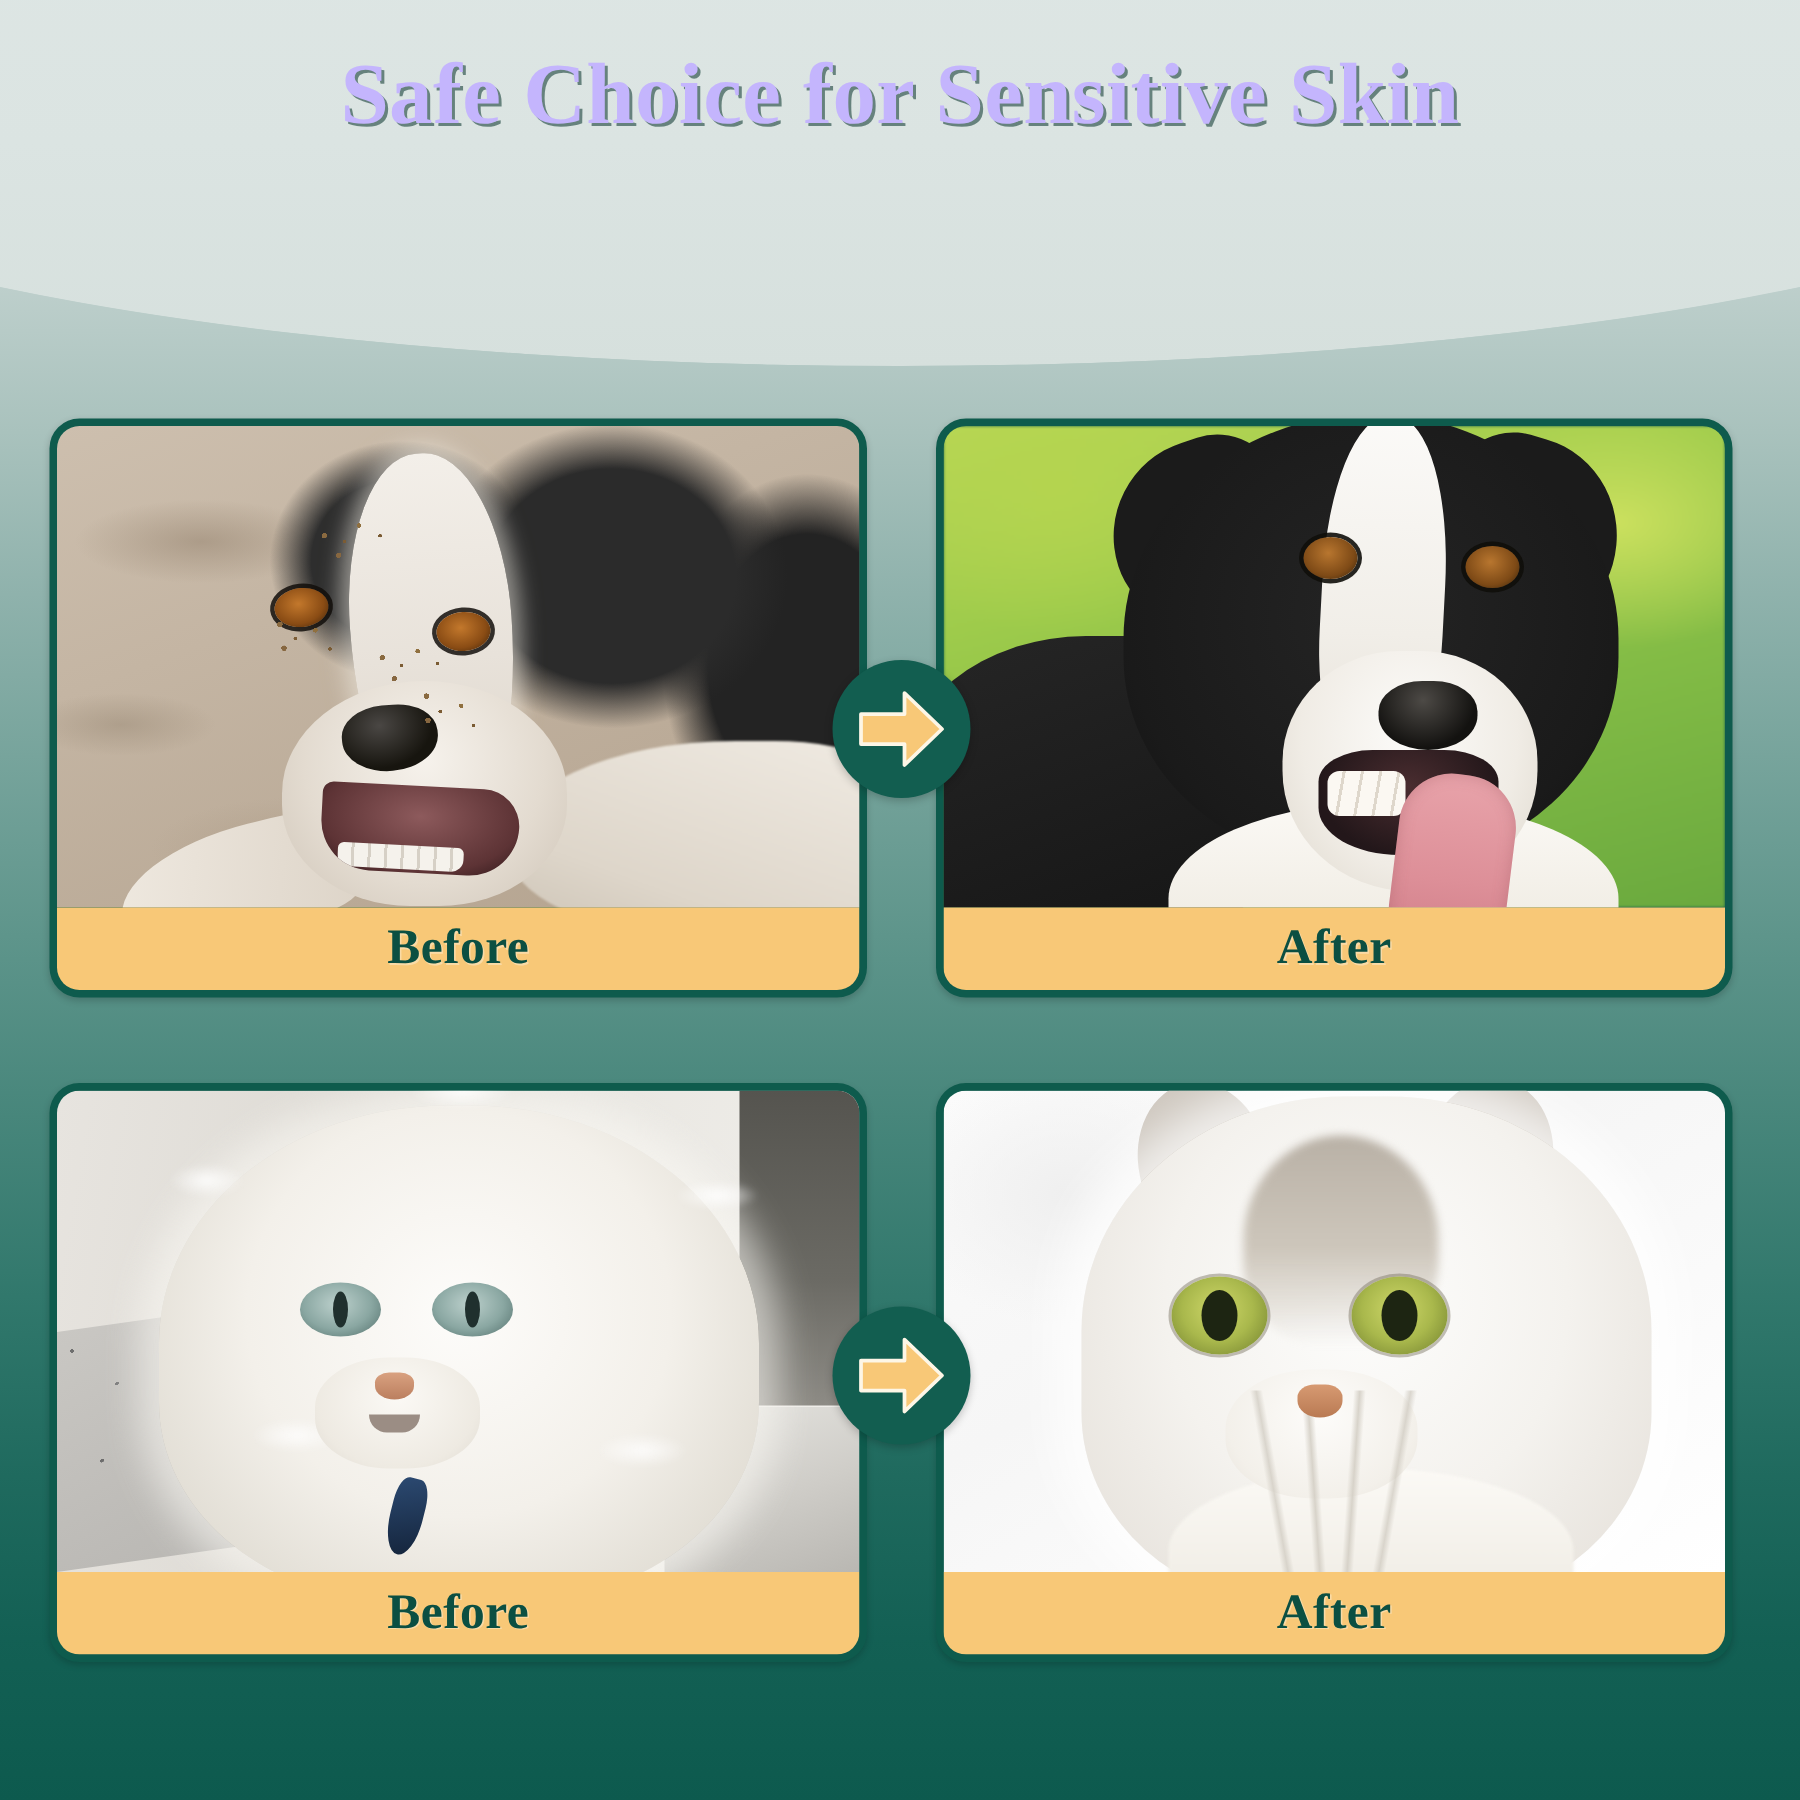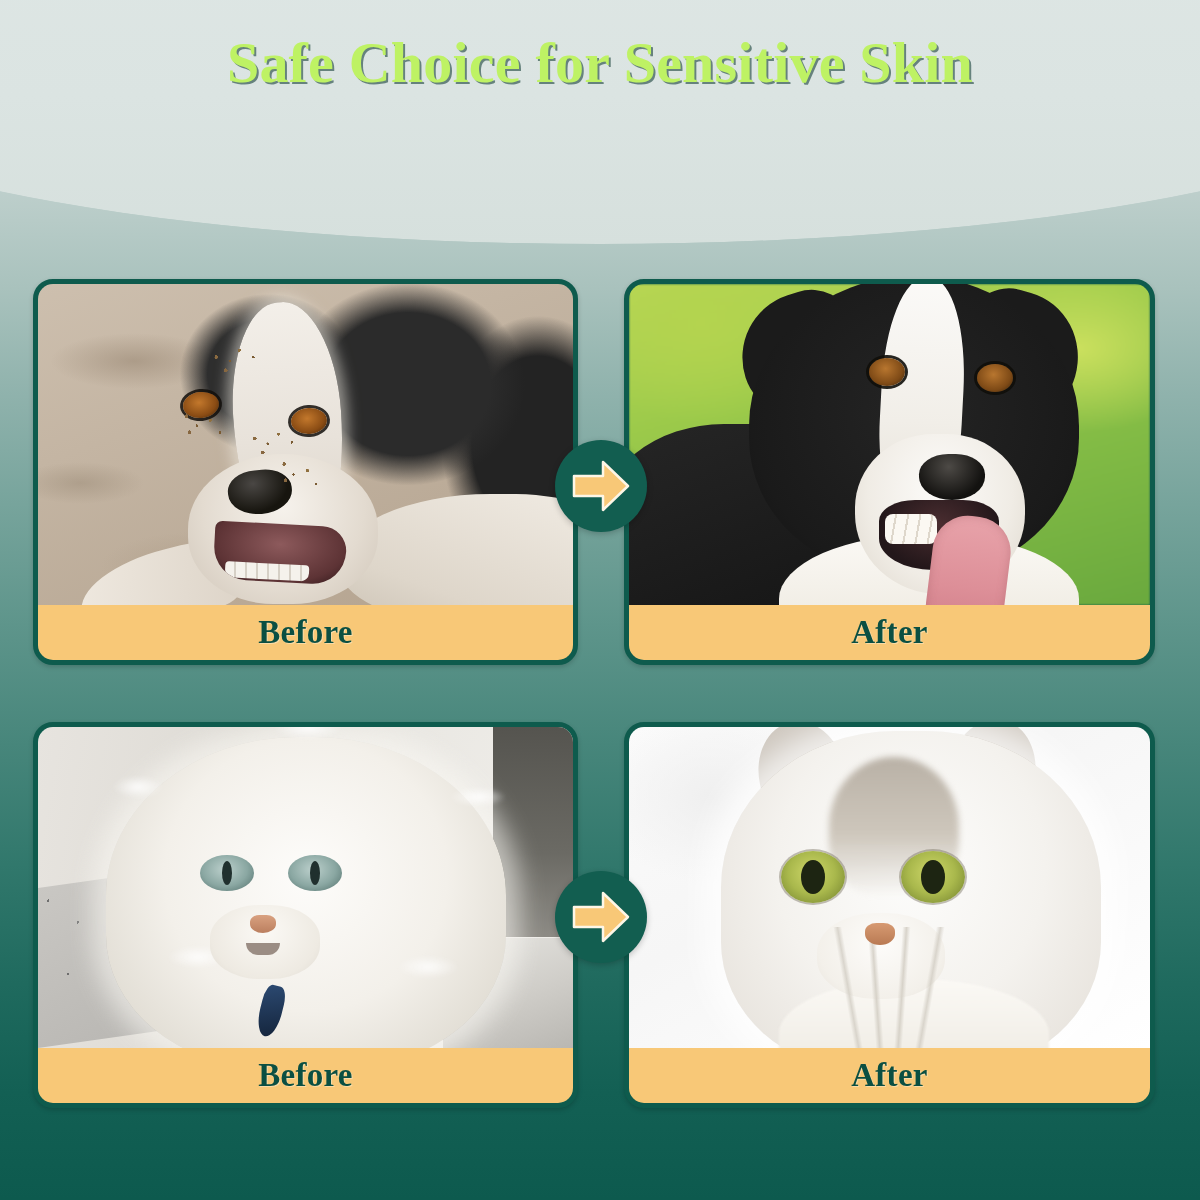--- a/index.html
+++ b/index.html
@@ -66,21 +66,21 @@
     border-radius:50%;
     background:linear-gradient(180deg,#dfe7e5 0%, #dbe4e2 60%, #d6e0dd 100%);
     -webkit-clip-path: ellipse(860px 186px at 862px 186px);
     clip-path: ellipse(860px 186px at 862px 186px);
   }
 
   
   .title {
     position:absolute; left:0; top:31px; width:1200px;
     text-align:center;
-    color:#bef264;
+    color:#c4b5fd;
     font-size:58px;
     font-weight:bold;
     letter-spacing:0.2px;
     line-height:64px;
     text-shadow: 2px 2px 0 rgba(6,50,42,0.55);
     white-space:nowrap;
   }
 
   
   .grid { position:absolute; left:0; top:0; width:988px; height:1200px; }

